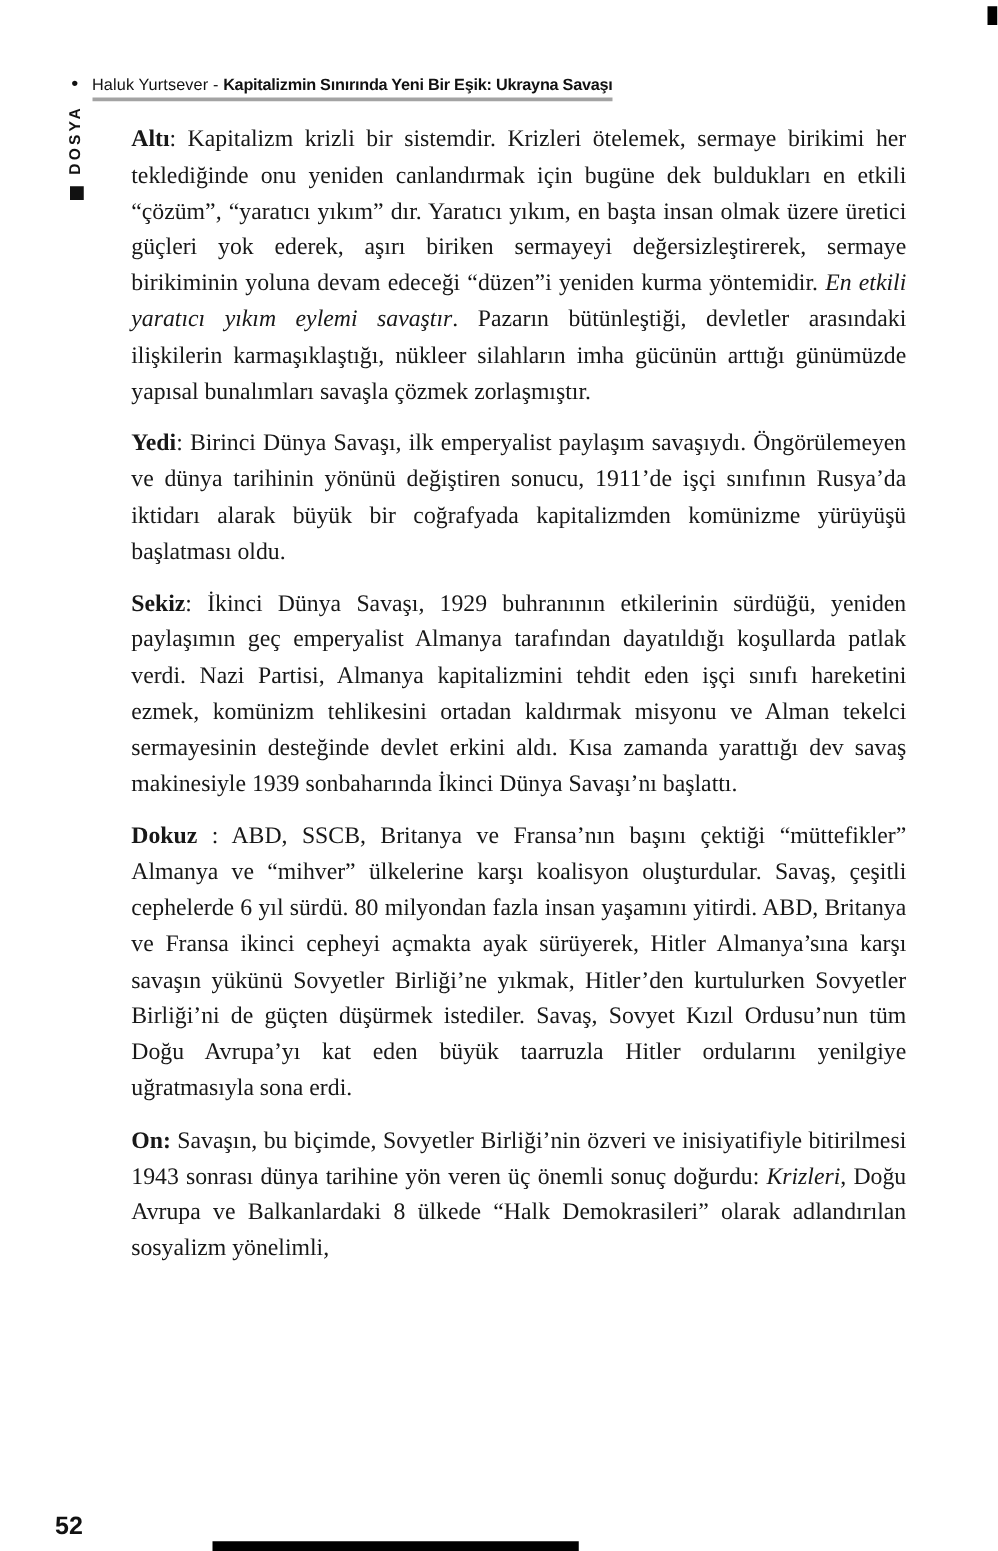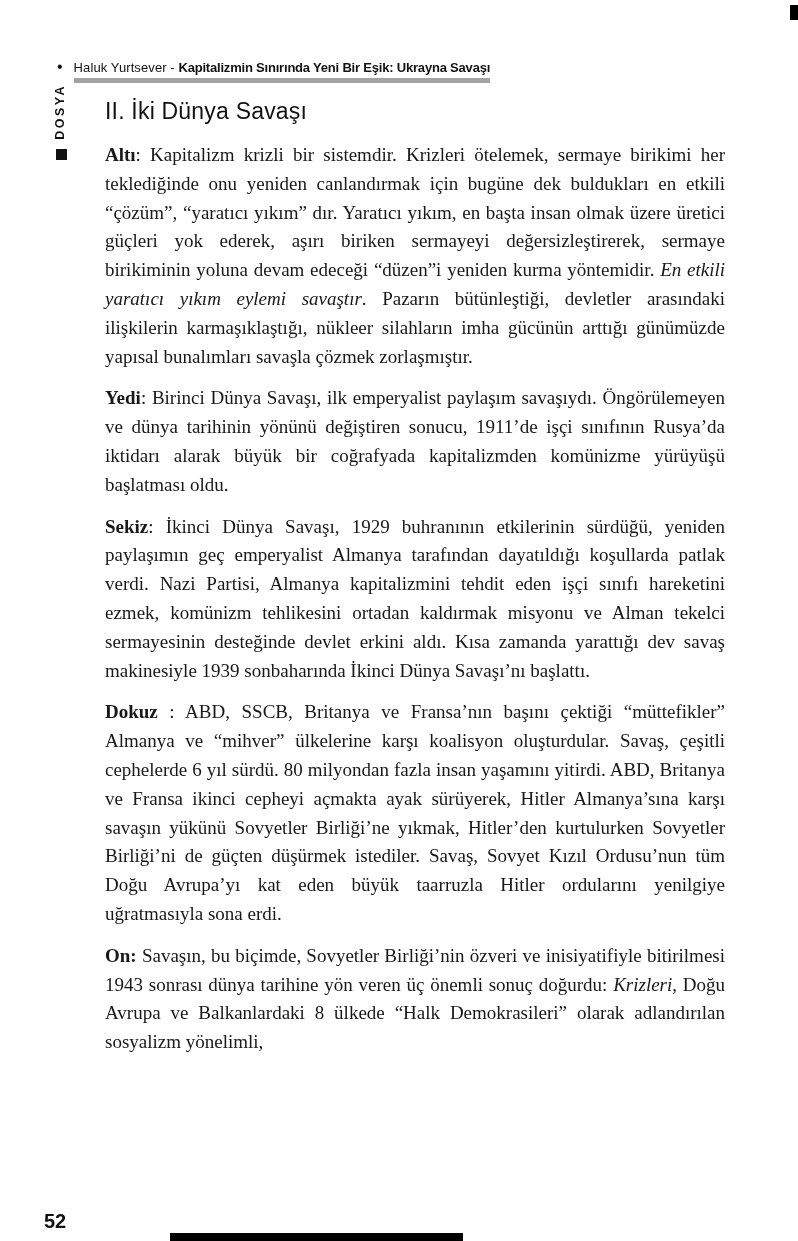--- a/index.html
+++ b/index.html
@@ -27,21 +27,21 @@
     font-size: 13px;
     color: #111;
     white-space: nowrap;
   }
   .header .bullet {
     font-size: 16px;
     line-height: 13px;
     margin-right: 11px;
   }
   .header .header-text {
-    border-bottom: 5px solid #a3a3a3;
+    border-bottom: 3px solid #a3a3a3;
     padding-bottom: 3px;
   }
   .header .header-author {
     font-weight: normal;
     letter-spacing: 0.1px;
   }
   .header .header-title {
     font-weight: bold;
     letter-spacing: -0.2px;
   }
@@ -129,21 +129,20 @@
 
   <div class="header">
     <span class="bullet">•</span>
     <span class="header-text"><span class="header-author">Haluk Yurtsever - </span><span class="header-title">Kapitalizmin Sınırında Yeni Bir Eşik: Ukrayna Savaşı</span></span>
   </div>
 
   <div class="dosya">DOSYA</div>
   <div class="dosya-square"></div>
 
   <div class="content">
-    <h1 class="section-title">II. İki Dünya Savaşı</h1>
     <div class="body-text">
         <p><span class="b">Altı</span><span>: Kapitalizm krizli bir sistemdir. Krizleri ötelemek, sermaye birikimi her teklediğinde onu yeniden canlandırmak için bugüne dek buldukları en etkili “çözüm”, “yaratıcı yıkım” dır. Yaratıcı yıkım, en başta insan olmak üzere üretici güçleri yok ederek, aşırı biriken sermayeyi değersizleştirerek, sermaye birikiminin yoluna devam edeceği “düzen”i yeniden kurma yöntemidir. </span><span class="i">En etkili yaratıcı yıkım eylemi savaştır</span><span>. Pazarın bütünleştiği, devletler arasındaki ilişkilerin karmaşıklaştığı, nükleer silahların imha gücünün arttığı günümüzde yapısal bunalımları savaşla çözmek zorlaşmıştır.</span></p>
         <p><span class="b">Yedi</span><span>: Birinci Dünya Savaşı, ilk emperyalist paylaşım savaşıydı. Öngörülemeyen ve dünya tarihinin yönünü değiştiren sonucu, 1911’de işçi sınıfının Rusya’da iktidarı alarak büyük bir coğrafyada kapitalizmden komünizme yürüyüşü başlatması oldu.</span></p>
         <p><span class="b">Sekiz</span><span>: İkinci Dünya Savaşı, 1929 buhranının etkilerinin sürdüğü, yeniden paylaşımın geç emperyalist Almanya tarafından dayatıldığı koşullarda patlak verdi. Nazi Partisi, Almanya kapitalizmini tehdit eden işçi sınıfı hareketini ezmek, komünizm tehlikesini ortadan kaldırmak misyonu ve Alman tekelci sermayesinin desteğinde devlet erkini aldı. Kısa zamanda yarattığı dev savaş makinesiyle 1939 sonbaharında İkinci Dünya Savaşı’nı başlattı.</span></p>
         <p><span class="b">Dokuz</span><span> : ABD, SSCB, Britanya ve Fransa’nın başını çektiği “müttefikler” Almanya ve “mihver” ülkelerine karşı koalisyon oluşturdular. Savaş, çeşitli cephelerde 6 yıl sürdü. 80 milyondan fazla insan yaşamını yitirdi. ABD, Britanya ve Fransa ikinci cepheyi açmakta ayak sürüyerek, Hitler Almanya’sına karşı savaşın yükünü Sovyetler Birliği’ne yıkmak, Hitler’den kurtulurken Sovyetler Birliği’ni de güçten düşürmek istediler. Savaş, Sovyet Kızıl Ordusu’nun tüm Doğu Avrupa’yı kat eden büyük taarruzla Hitler ordularını yenilgiye uğratmasıyla sona erdi.</span></p>
         <p><span class="b">On:</span><span> Savaşın, bu biçimde, Sovyetler Birliği’nin özveri ve inisiyatifiyle bitirilmesi 1943 sonrası dünya tarihine yön veren üç önemli sonuç doğurdu: </span><span class="i">Krizleri</span><span>, Doğu Avrupa ve Balkanlardaki 8 ülkede “Halk Demokrasileri” olarak adlandırılan sosyalizm yönelimli,</span></p>
       </div>
   </div>
 
   <div class="page-number">52</div>

